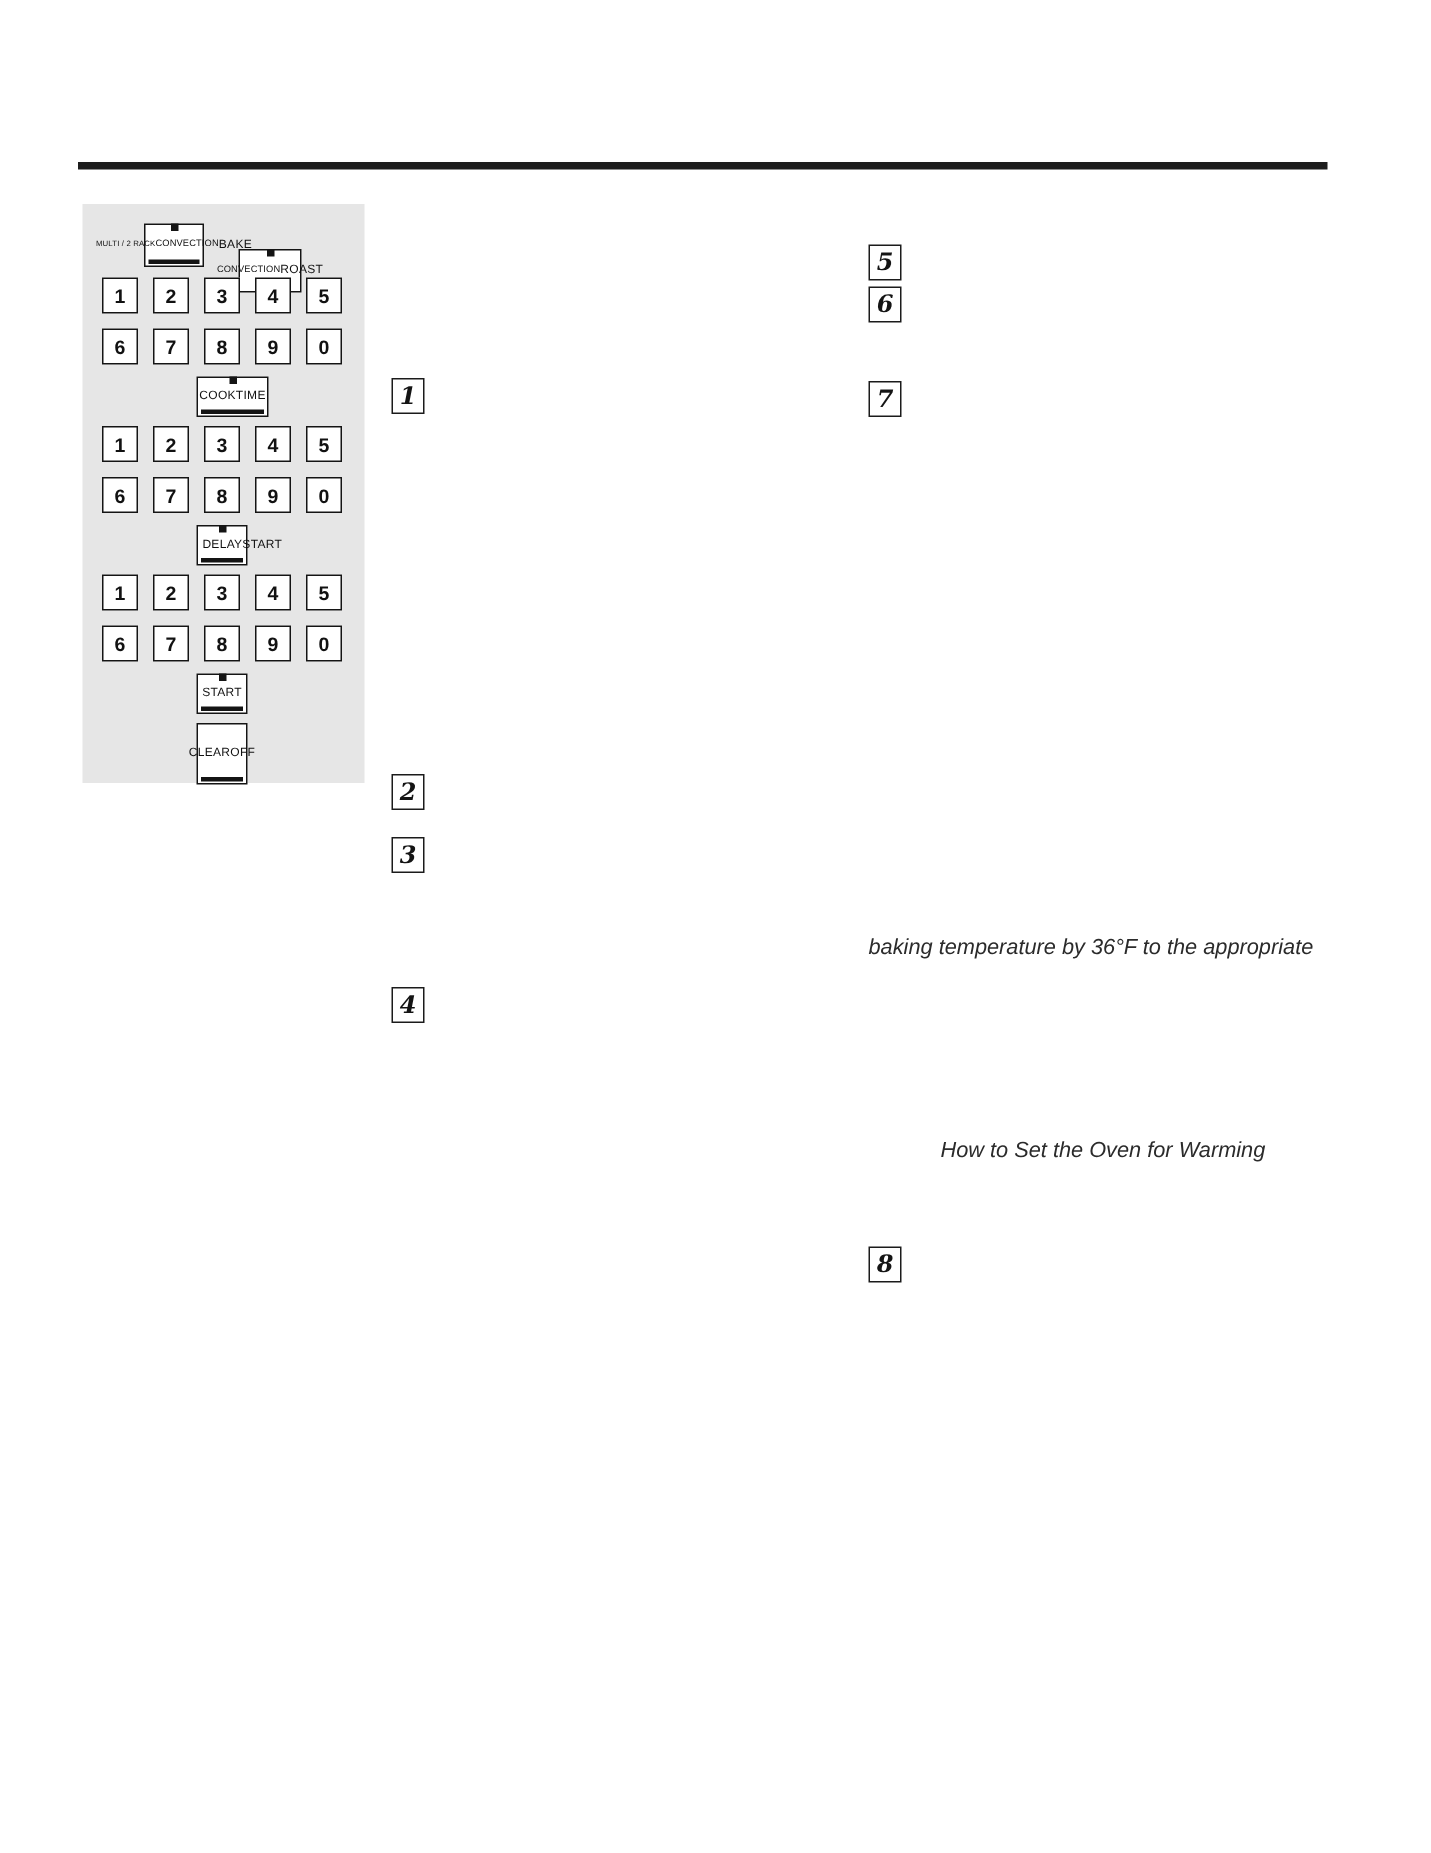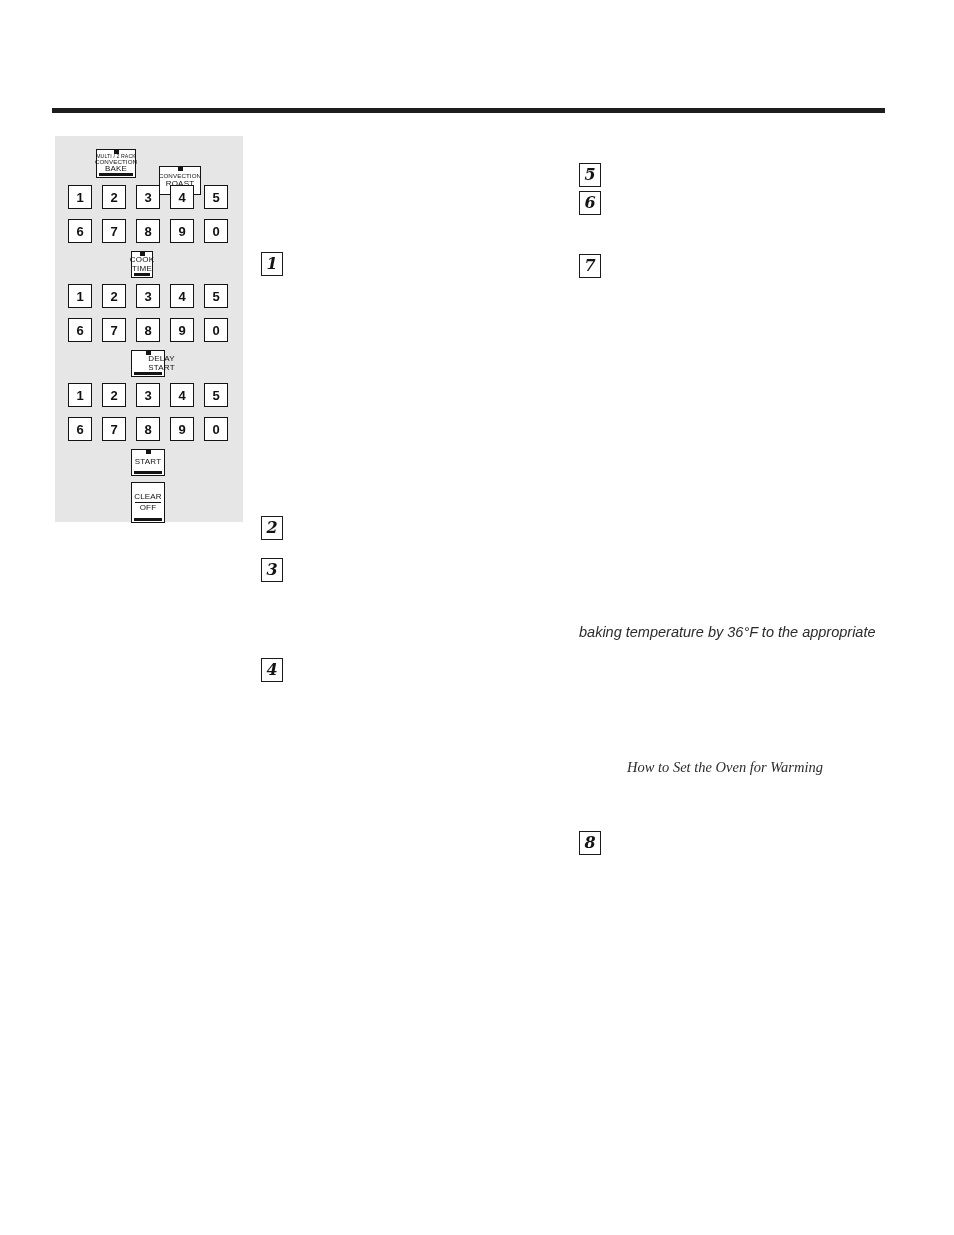--- a/index.html
+++ b/index.html
@@ -35,21 +35,21 @@
     height: 386px;
     background: #e6e6e6;
   }
 
   .fn-btn {
     position: absolute;
     background: #ffffff;
     border: 1.6px solid #141414;
     box-sizing: border-box;
     display: flex;
-    flex-direction: column;
+    flex-direction: row;
     align-items: center;
     justify-content: center;
     line-height: 1.02;
     text-align: center;
     color: #111111;
   }
   .fn-btn .ln {
     display: block;
     white-space: nowrap;
   }
@@ -159,21 +159,21 @@
   <div class="num-key" style="left:81px; top:49px;">3</div>
   <div class="num-key" style="left:115px; top:49px;">4</div>
   <div class="num-key" style="left:149px; top:49px;">5</div>
 
   <div class="num-key" style="left:13px; top:83px;">6</div>
   <div class="num-key" style="left:47px; top:83px;">7</div>
   <div class="num-key" style="left:81px; top:83px;">8</div>
   <div class="num-key" style="left:115px; top:83px;">9</div>
   <div class="num-key" style="left:149px; top:83px;">0</div>
 
-  <div class="fn-btn" style="left:76px; top:115px; width:22px; height:27px;">
+  <div class="fn-btn" style="left:76px; top:115px; width:48px; height:27px;">
     <span class="led"></span>
     <span class="ln smallcaps sc-big">Cook</span>
     <span class="ln smallcaps sc-big">Time</span>
     <span class="basebar"></span>
   </div>
 
   <div class="num-key" style="left:13px; top:148px;">1</div>
   <div class="num-key" style="left:47px; top:148px;">2</div>
   <div class="num-key" style="left:81px; top:148px;">3</div>
   <div class="num-key" style="left:115px; top:148px;">4</div>
@@ -223,13 +223,13 @@
 <div class="step-marker" style="left:261px; top:516px;">2</div>
 <div class="step-marker" style="left:261px; top:558px;">3</div>
 <div class="step-marker" style="left:261px; top:658px;">4</div>
 
 <div class="step-marker" style="left:579px; top:163px;">5</div>
 <div class="step-marker" style="left:579px; top:191px;">6</div>
 <div class="step-marker" style="left:579px; top:254px;">7</div>
 <div class="step-marker" style="left:579px; top:831px;">8</div>
 
 <div class="body-italic" style="left:579px; top:624px;">baking temperature by 36°F to the appropriate</div>
-<div class="body-italic" style="left:627px; top:759px;font-family:Liberation Serif, serif;">How to Set the Oven for Warming</div>
+<div class="body-italic" style="left:627px; top:759px;">How to Set the Oven for Warming</div>
 
 </body></html>

